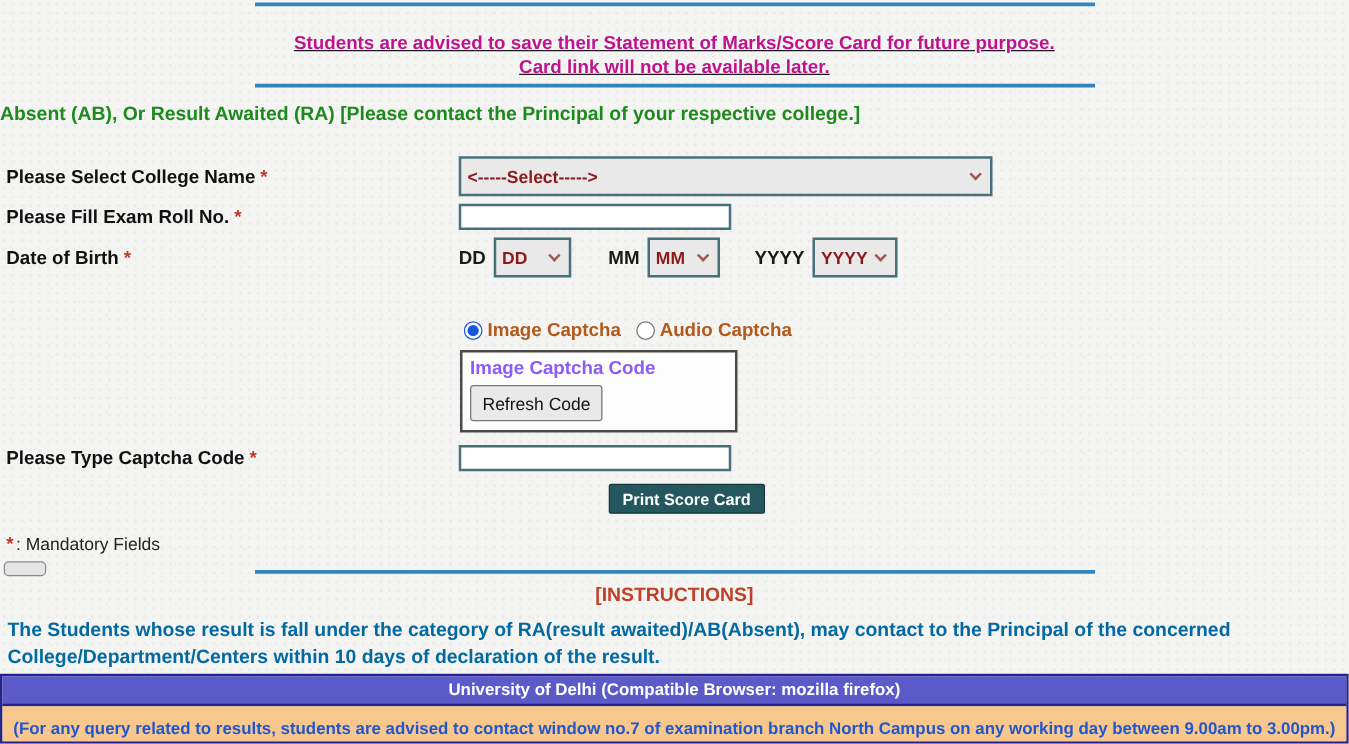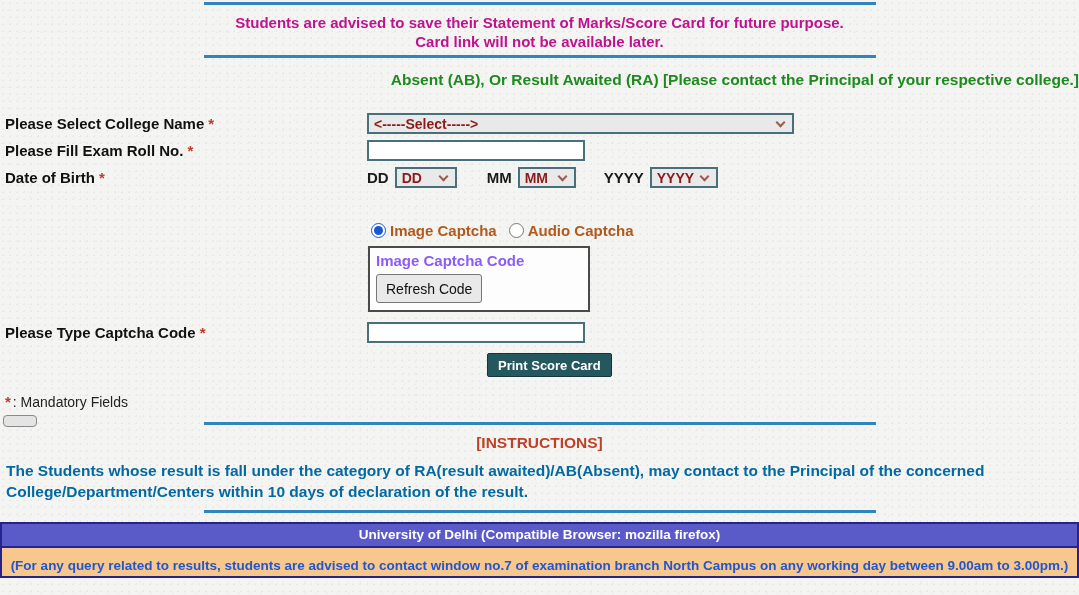--- a/index.html
+++ b/index.html
@@ -10,33 +10,33 @@
     background-image:
       radial-gradient(#e8e8e5 1px, transparent 1px),
       radial-gradient(#ededeb 1px, transparent 1px);
     background-size:7px 7px, 11px 11px;
     background-position:0 0, 3px 5px;
     position:relative;
     color:#1a1a1a;
   }
   .rule { width:672px; height:3px; background:#2e86bb; margin:0 auto; }
   .rule-top { margin-top:2px; }
-  .notice { text-align:center; padding:8px 0 4px; }
+  .notice { text-align:center; padding:20px 0 4px;text-decoration:underline; }
   .notice div { color:#bf128f; font-weight:bold; font-size:15px; line-height:19px; }
   .absent-note {
-    margin-top:13px; text-align:right; color:#1e8a1e;
+    margin-top:13px; text-align:left; color:#1e8a1e;
     font-weight:bold; font-size:15.5px;
   }
   .form { margin-top:24px; padding-left:5px; }
   .frow { display:flex; align-items:center; margin-bottom:6px; min-height:20px; }
   .flabel { width:362px; font-weight:bold; font-size:15px; color:#111; }
   .req { color:#c0392b; font-weight:bold; margin-left:4px; }
   .sel {
     display:flex; align-items:center; justify-content:space-between;
-    background:#e9e9e9; border:2px solid #47707a; height:21px;
+    background:#e9e9e9; border:2px solid #47707a; height:32px;
     padding-left:5px; cursor:pointer;
   }
   .sel-text { color:#8b1a1a; font-weight:bold; font-size:14px; white-space:nowrap; }
   .sel-college { width:427px; }
   .sel-session { width:427px; background:#e4e7e4; border-color:#6d8d92; }
   .sel-session .sel-text { color:#a87171; }
   .chev {
     width:7px; height:7px; border-right:2px solid #9c5a50; border-bottom:2px solid #9c5a50;
     transform:rotate(45deg); margin:-3px 8px 0 6px; flex:0 0 auto;
   }
@@ -87,21 +87,21 @@
     margin:5px 0 0 3px; width:34px; height:12px; background:#e4e4e4;
     border:1px solid #8a8a8a; border-radius:4px;
   }
   .rule-mid1 { margin-top:-5px; }
   .instr-title { margin-top:9px; text-align:center; color:#bf4127; font-weight:bold; font-size:15.5px; }
   .instr-body {
     margin-top:8px; padding:0 6px; color:#0369a1; font-weight:bold;
     font-size:15.5px; line-height:21px;
   }
   .rule-mid2 { margin-top:8px; }
-  .footer { position:absolute; left:0; bottom:17px; width:1079px; border:2px solid #24248c; }
+  .footer { position:absolute; left:0; bottom:0; width:1079px; border:2px solid #24248c; }
   .footer-bar1 {
     background:#5a5ac9; color:#fff; font-weight:bold; font-size:13.5px;
     text-align:center; padding:3px 0 4px; border-bottom:2px solid #24248c;
   }
   .footer-bar2 {
     background:#f8c78e; color:#2156cd; font-weight:bold; font-size:13.5px;
     text-align:center; padding:10px 0 3px; white-space:nowrap;
   }
 </style>
 </head>

